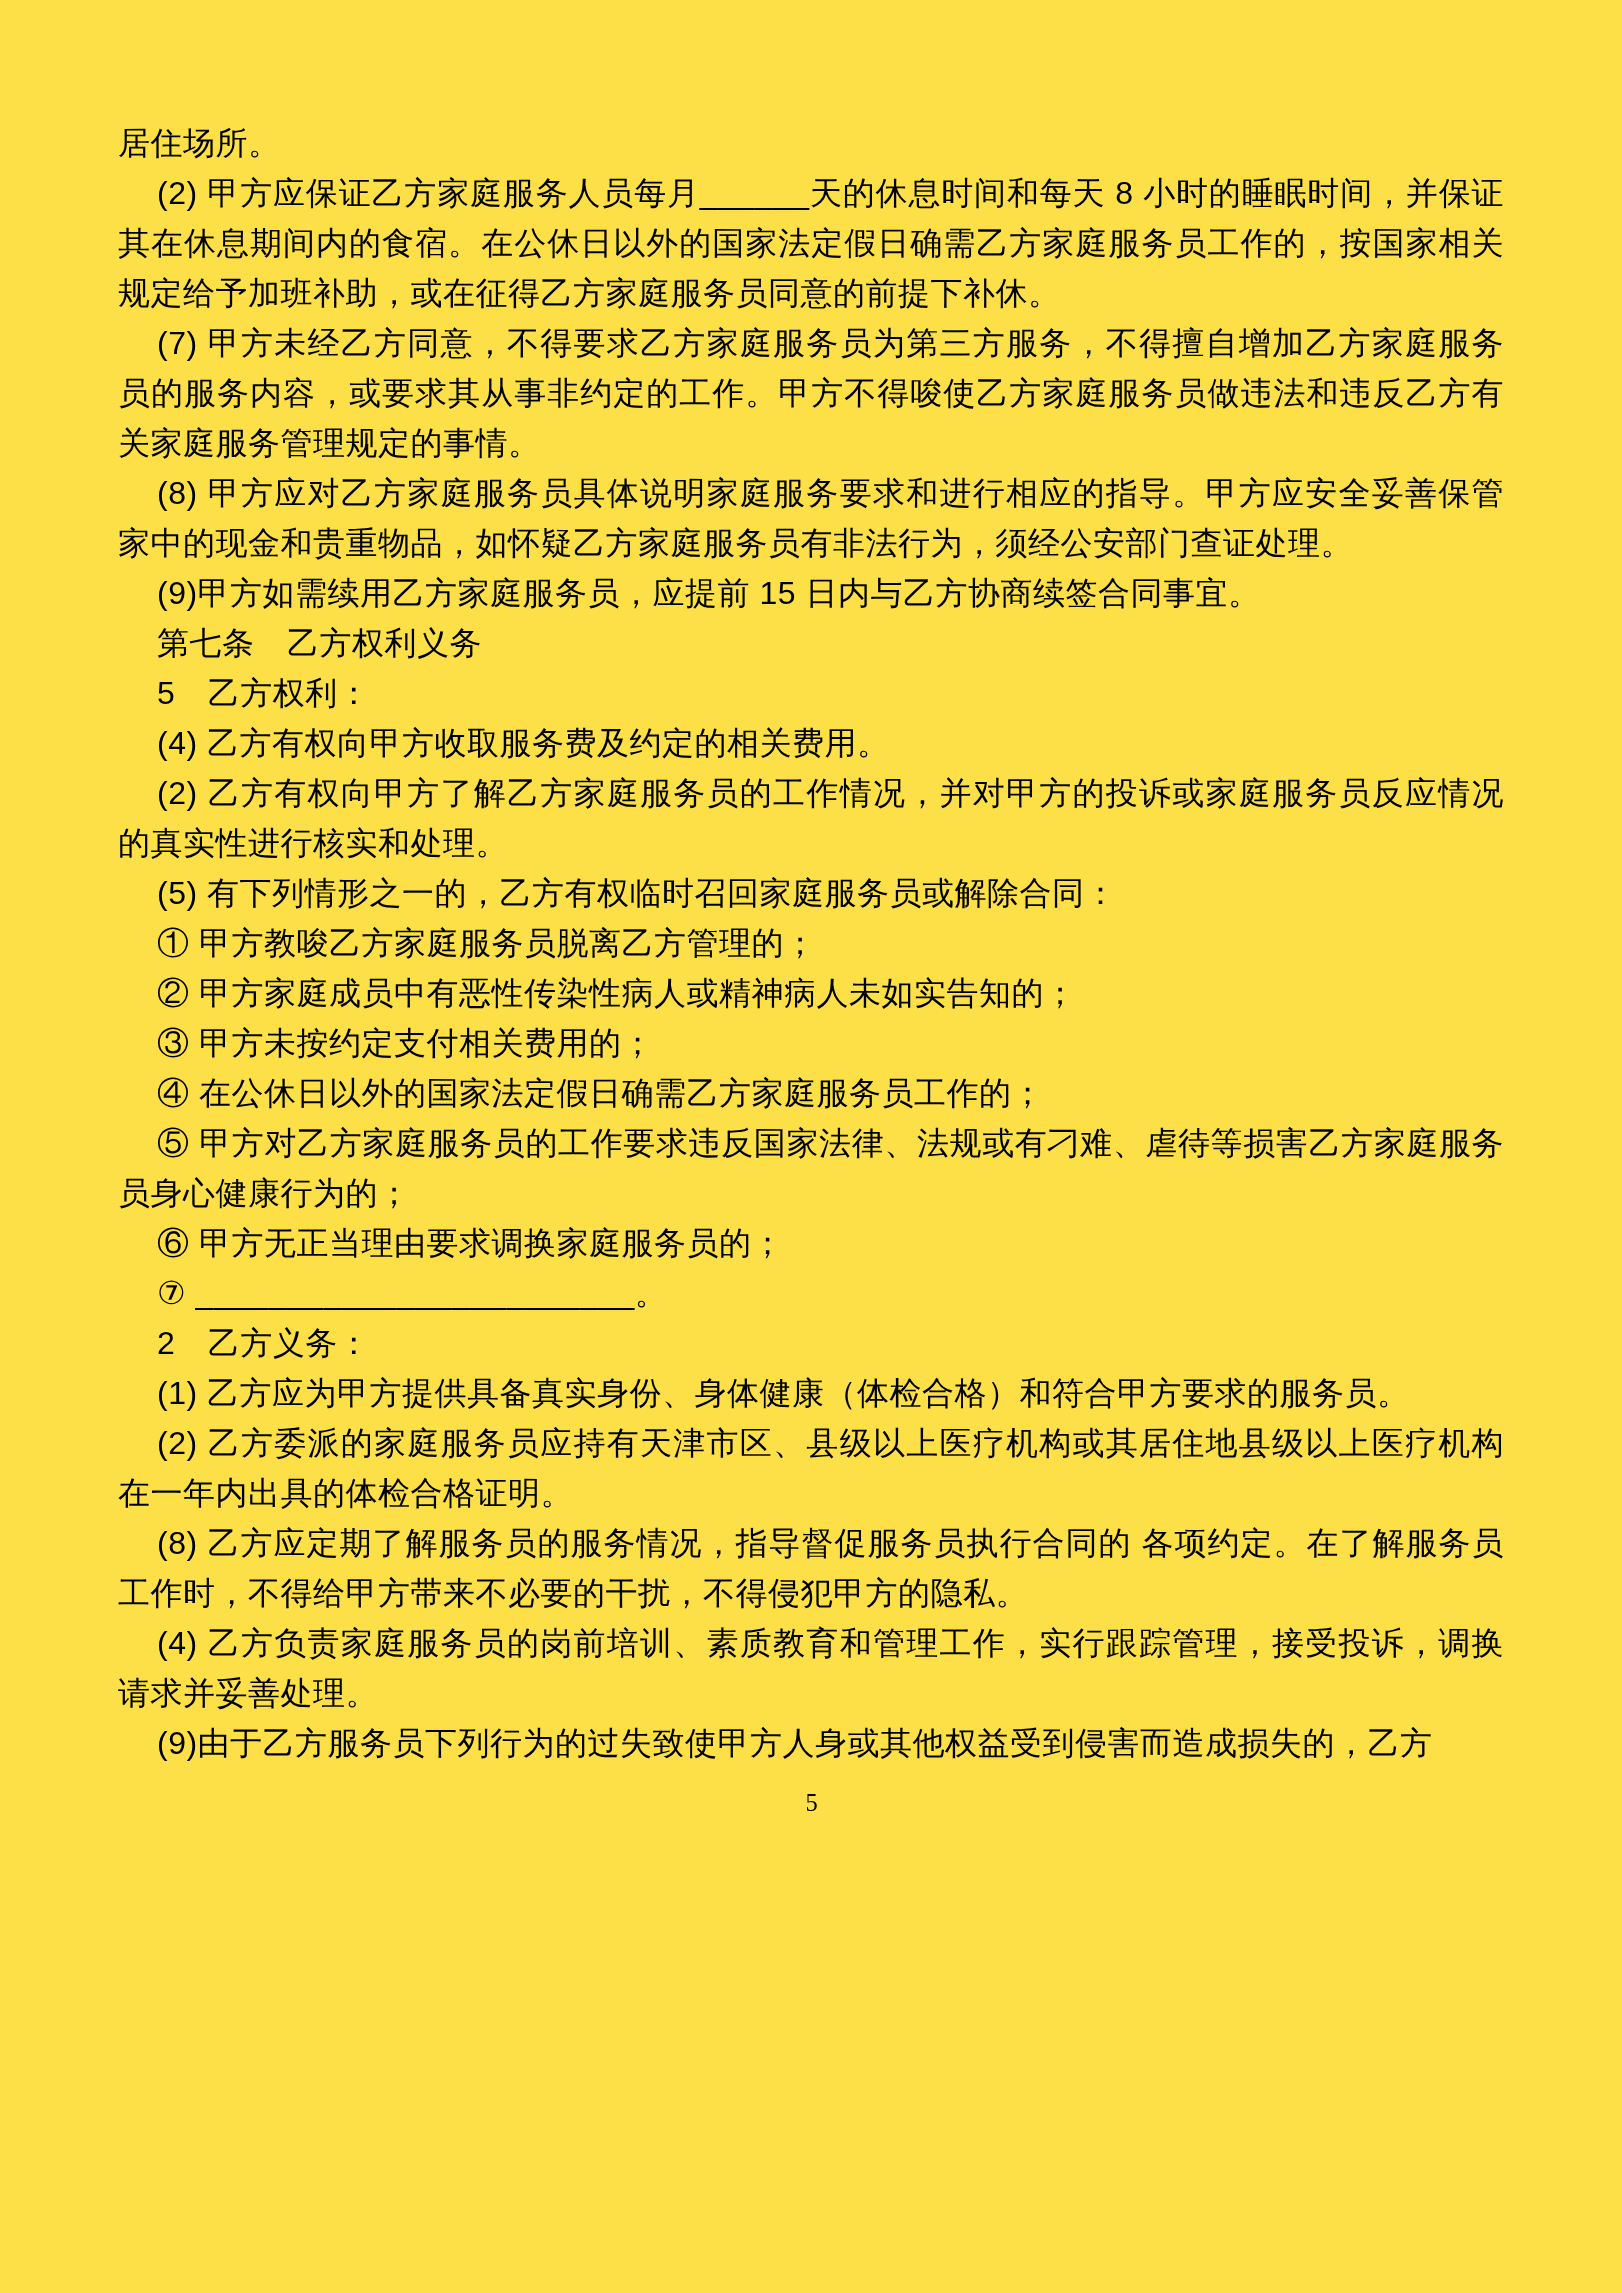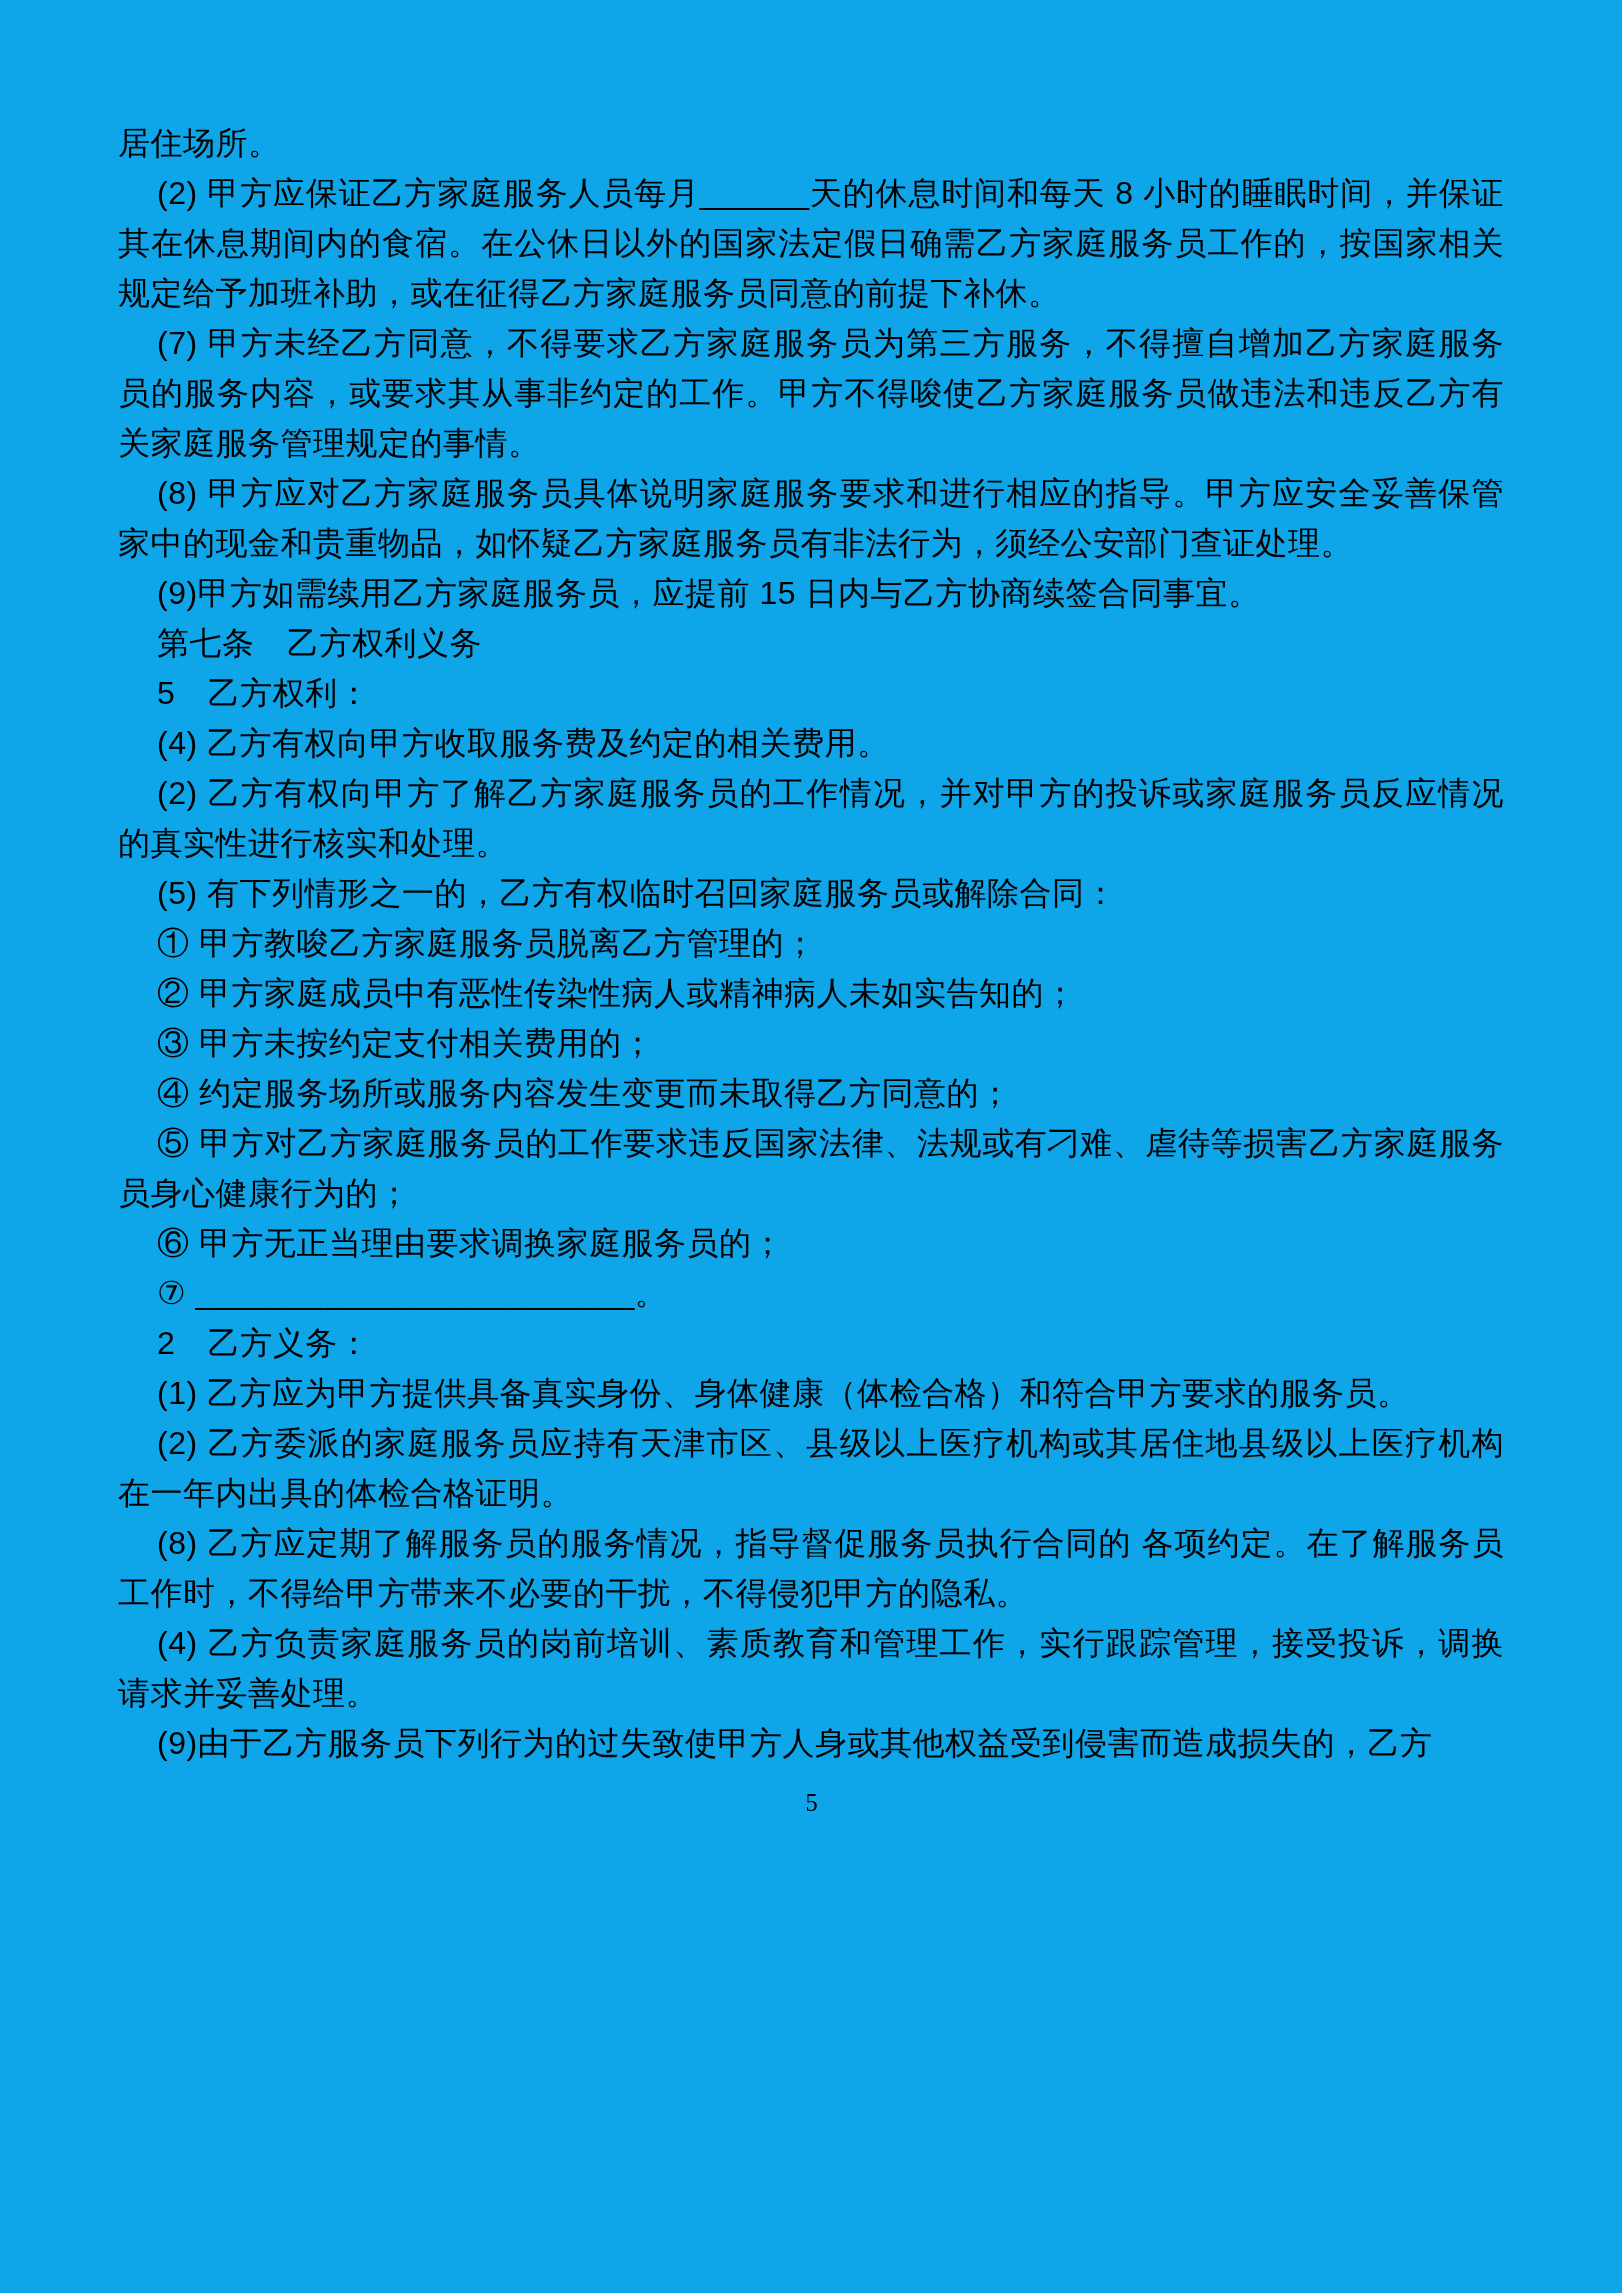--- a/index.html
+++ b/index.html
@@ -4,21 +4,21 @@
 <style>
   html, body {
     margin: 0;
     padding: 0;
     background: #ffffff;
   }
   .page {
     position: relative;
     width: 1623px;
     height: 2294px;
-    background: #0ea5e9;
+    background: #fde047;
     font-family: "Liberation Sans", sans-serif;
     color: #000000;
     overflow: hidden;
   }
   .content {
     position: absolute;
     top: 118px;
     left: 118px;
     width: 1386px;
     font-size: 32px;
@@ -55,21 +55,21 @@
       <p class="para indent">(8) 甲方应对乙方家庭服务员具体说明家庭服务要求和进行相应的指导。甲方应安全妥善保管家中的现金和贵重物品，如怀疑乙方家庭服务员有非法行为，须经公安部门查证处理。</p>
       <p class="para indent">(9)甲方如需续用乙方家庭服务员，应提前 15 日内与乙方协商续签合同事宜。</p>
       <p class="para indent">第七条　乙方权利义务</p>
       <p class="para indent">5　乙方权利：</p>
       <p class="para indent">(4) 乙方有权向甲方收取服务费及约定的相关费用。</p>
       <p class="para indent">(2) 乙方有权向甲方了解乙方家庭服务员的工作情况，并对甲方的投诉或家庭服务员反应情况的真实性进行核实和处理。</p>
       <p class="para indent">(5) 有下列情形之一的，乙方有权临时召回家庭服务员或解除合同：</p>
       <p class="para indent">① 甲方教唆乙方家庭服务员脱离乙方管理的；</p>
       <p class="para indent">② 甲方家庭成员中有恶性传染性病人或精神病人未如实告知的；</p>
       <p class="para indent">③ 甲方未按约定支付相关费用的；</p>
-      <p class="para indent">④ 约定服务场所或服务内容发生变更而未取得乙方同意的；</p>
+      <p class="para indent">④ 在公休日以外的国家法定假日确需乙方家庭服务员工作的；</p>
       <p class="para indent">⑤ 甲方对乙方家庭服务员的工作要求违反国家法律、法规或有刁难、虐待等损害乙方家庭服务员身心健康行为的；</p>
       <p class="para indent">⑥ 甲方无正当理由要求调换家庭服务员的；</p>
       <p class="para indent">⑦ ________________________。</p>
       <p class="para indent">2　乙方义务：</p>
       <p class="para indent">(1) 乙方应为甲方提供具备真实身份、身体健康（体检合格）和符合甲方要求的服务员。</p>
       <p class="para indent">(2) 乙方委派的家庭服务员应持有天津市区、县级以上医疗机构或其居住地县级以上医疗机构在一年内出具的体检合格证明。</p>
       <p class="para indent">(8) 乙方应定期了解服务员的服务情况，指导督促服务员执行合同的 各项约定。在了解服务员工作时，不得给甲方带来不必要的干扰，不得侵犯甲方的隐私。</p>
       <p class="para indent">(4) 乙方负责家庭服务员的岗前培训、素质教育和管理工作，实行跟踪管理，接受投诉，调换请求并妥善处理。</p>
       <p class="para indent">(9)由于乙方服务员下列行为的过失致使甲方人身或其他权益受到侵害而造成损失的，乙方</p>
     </div>

